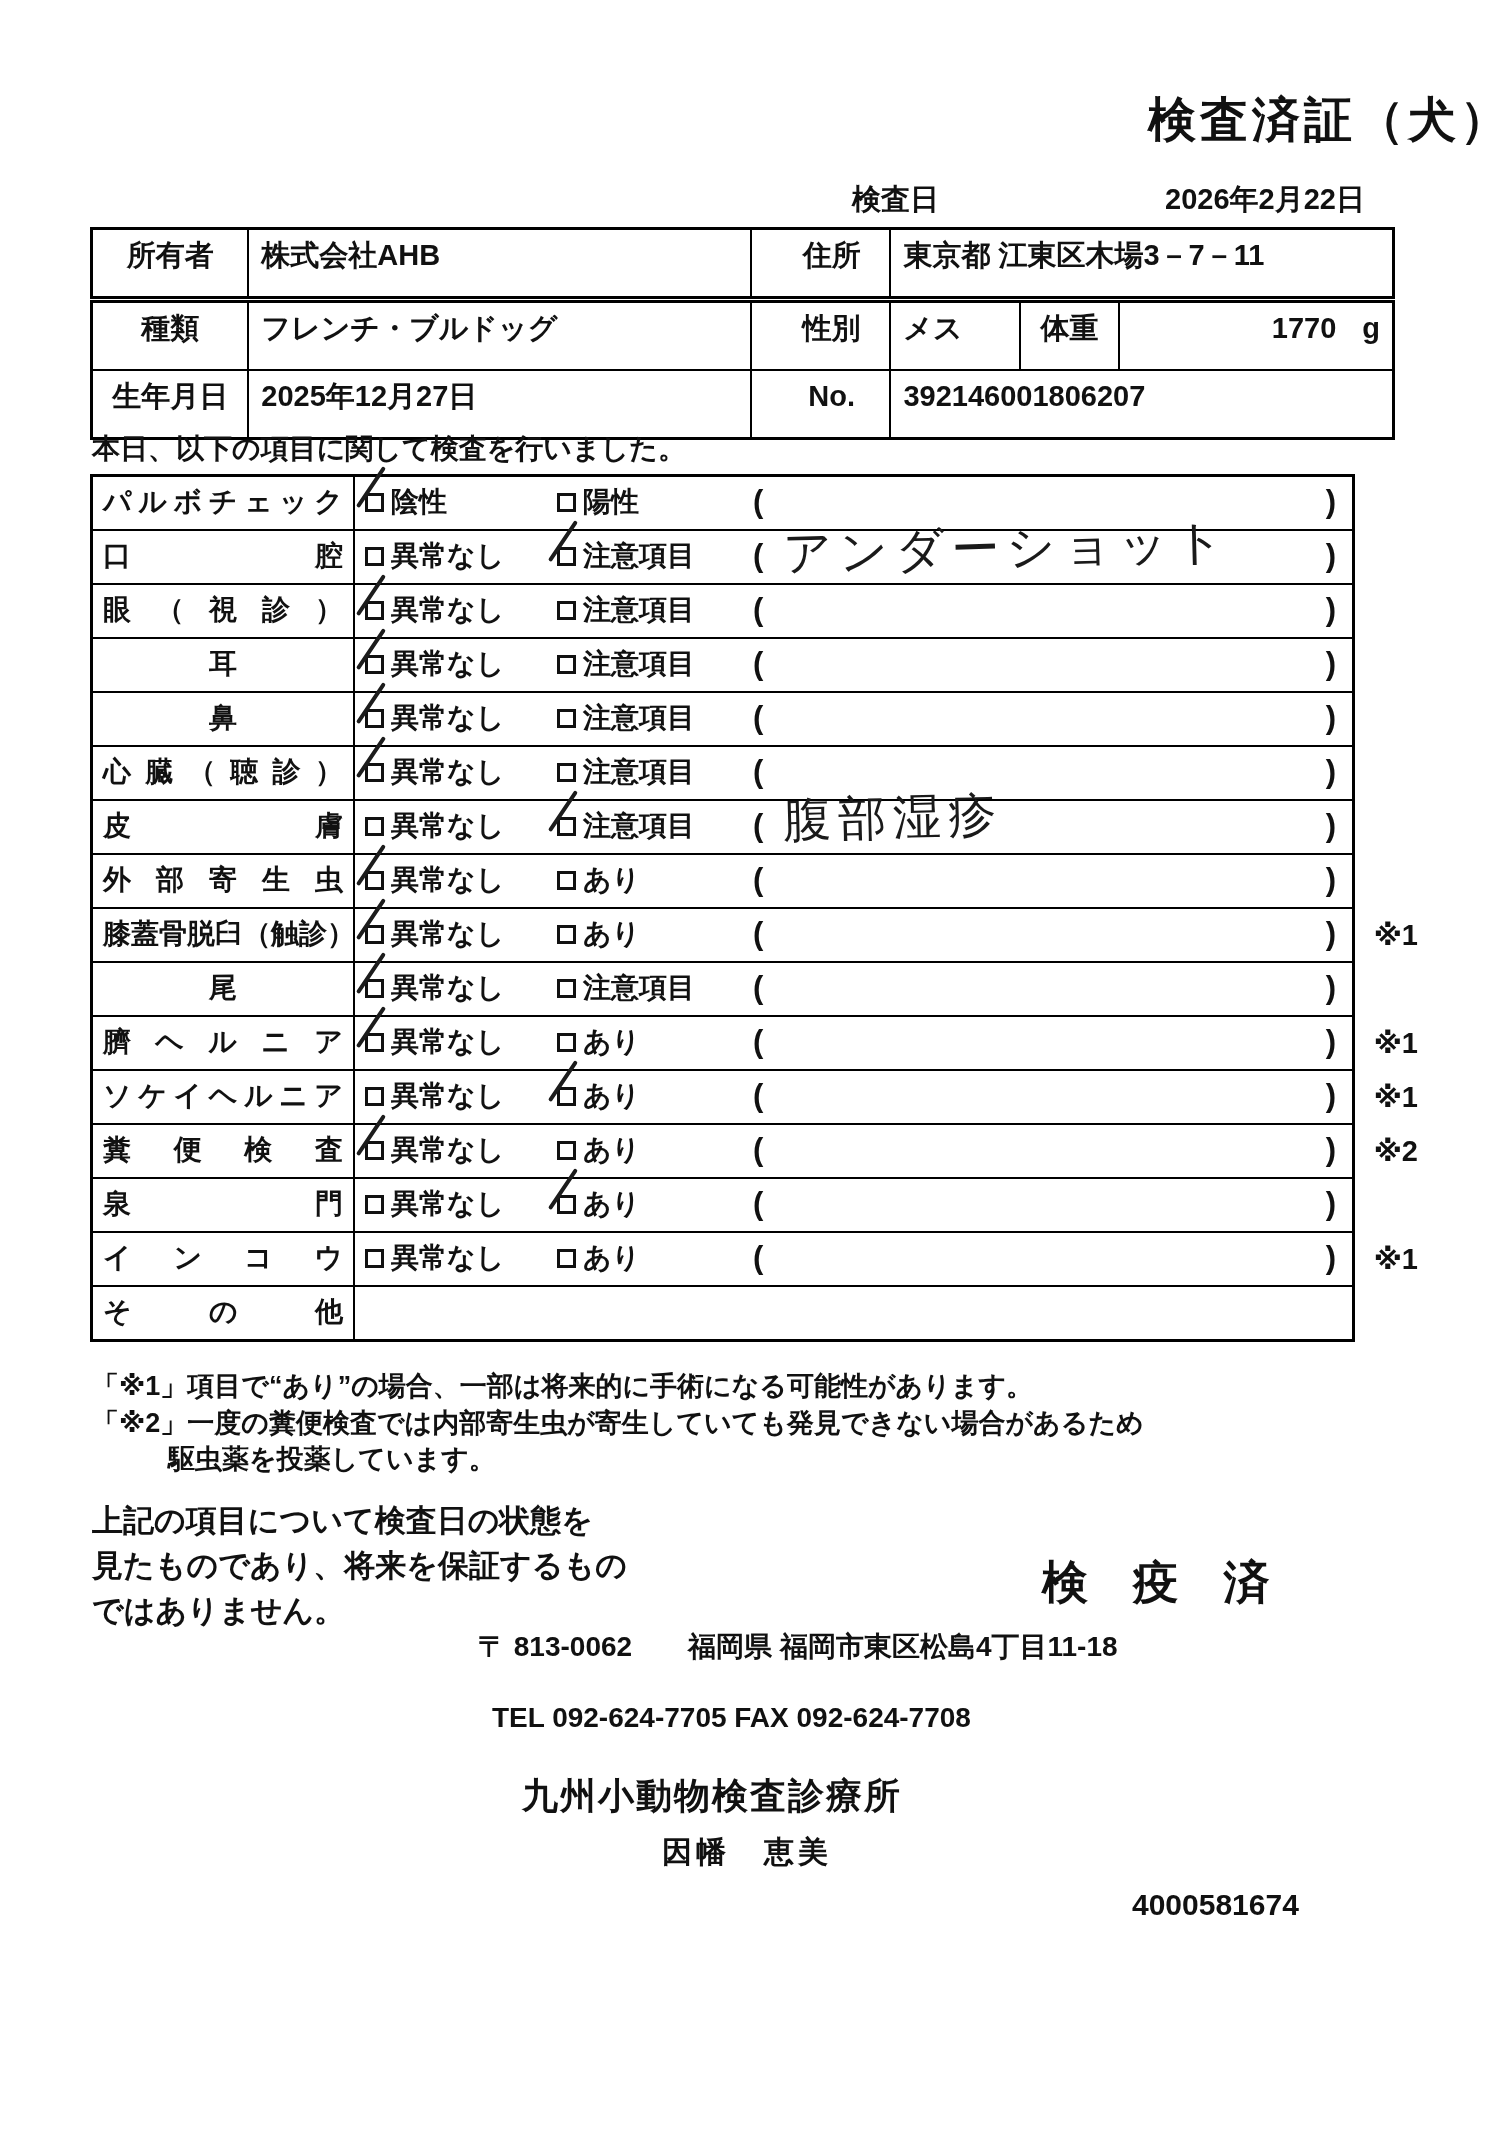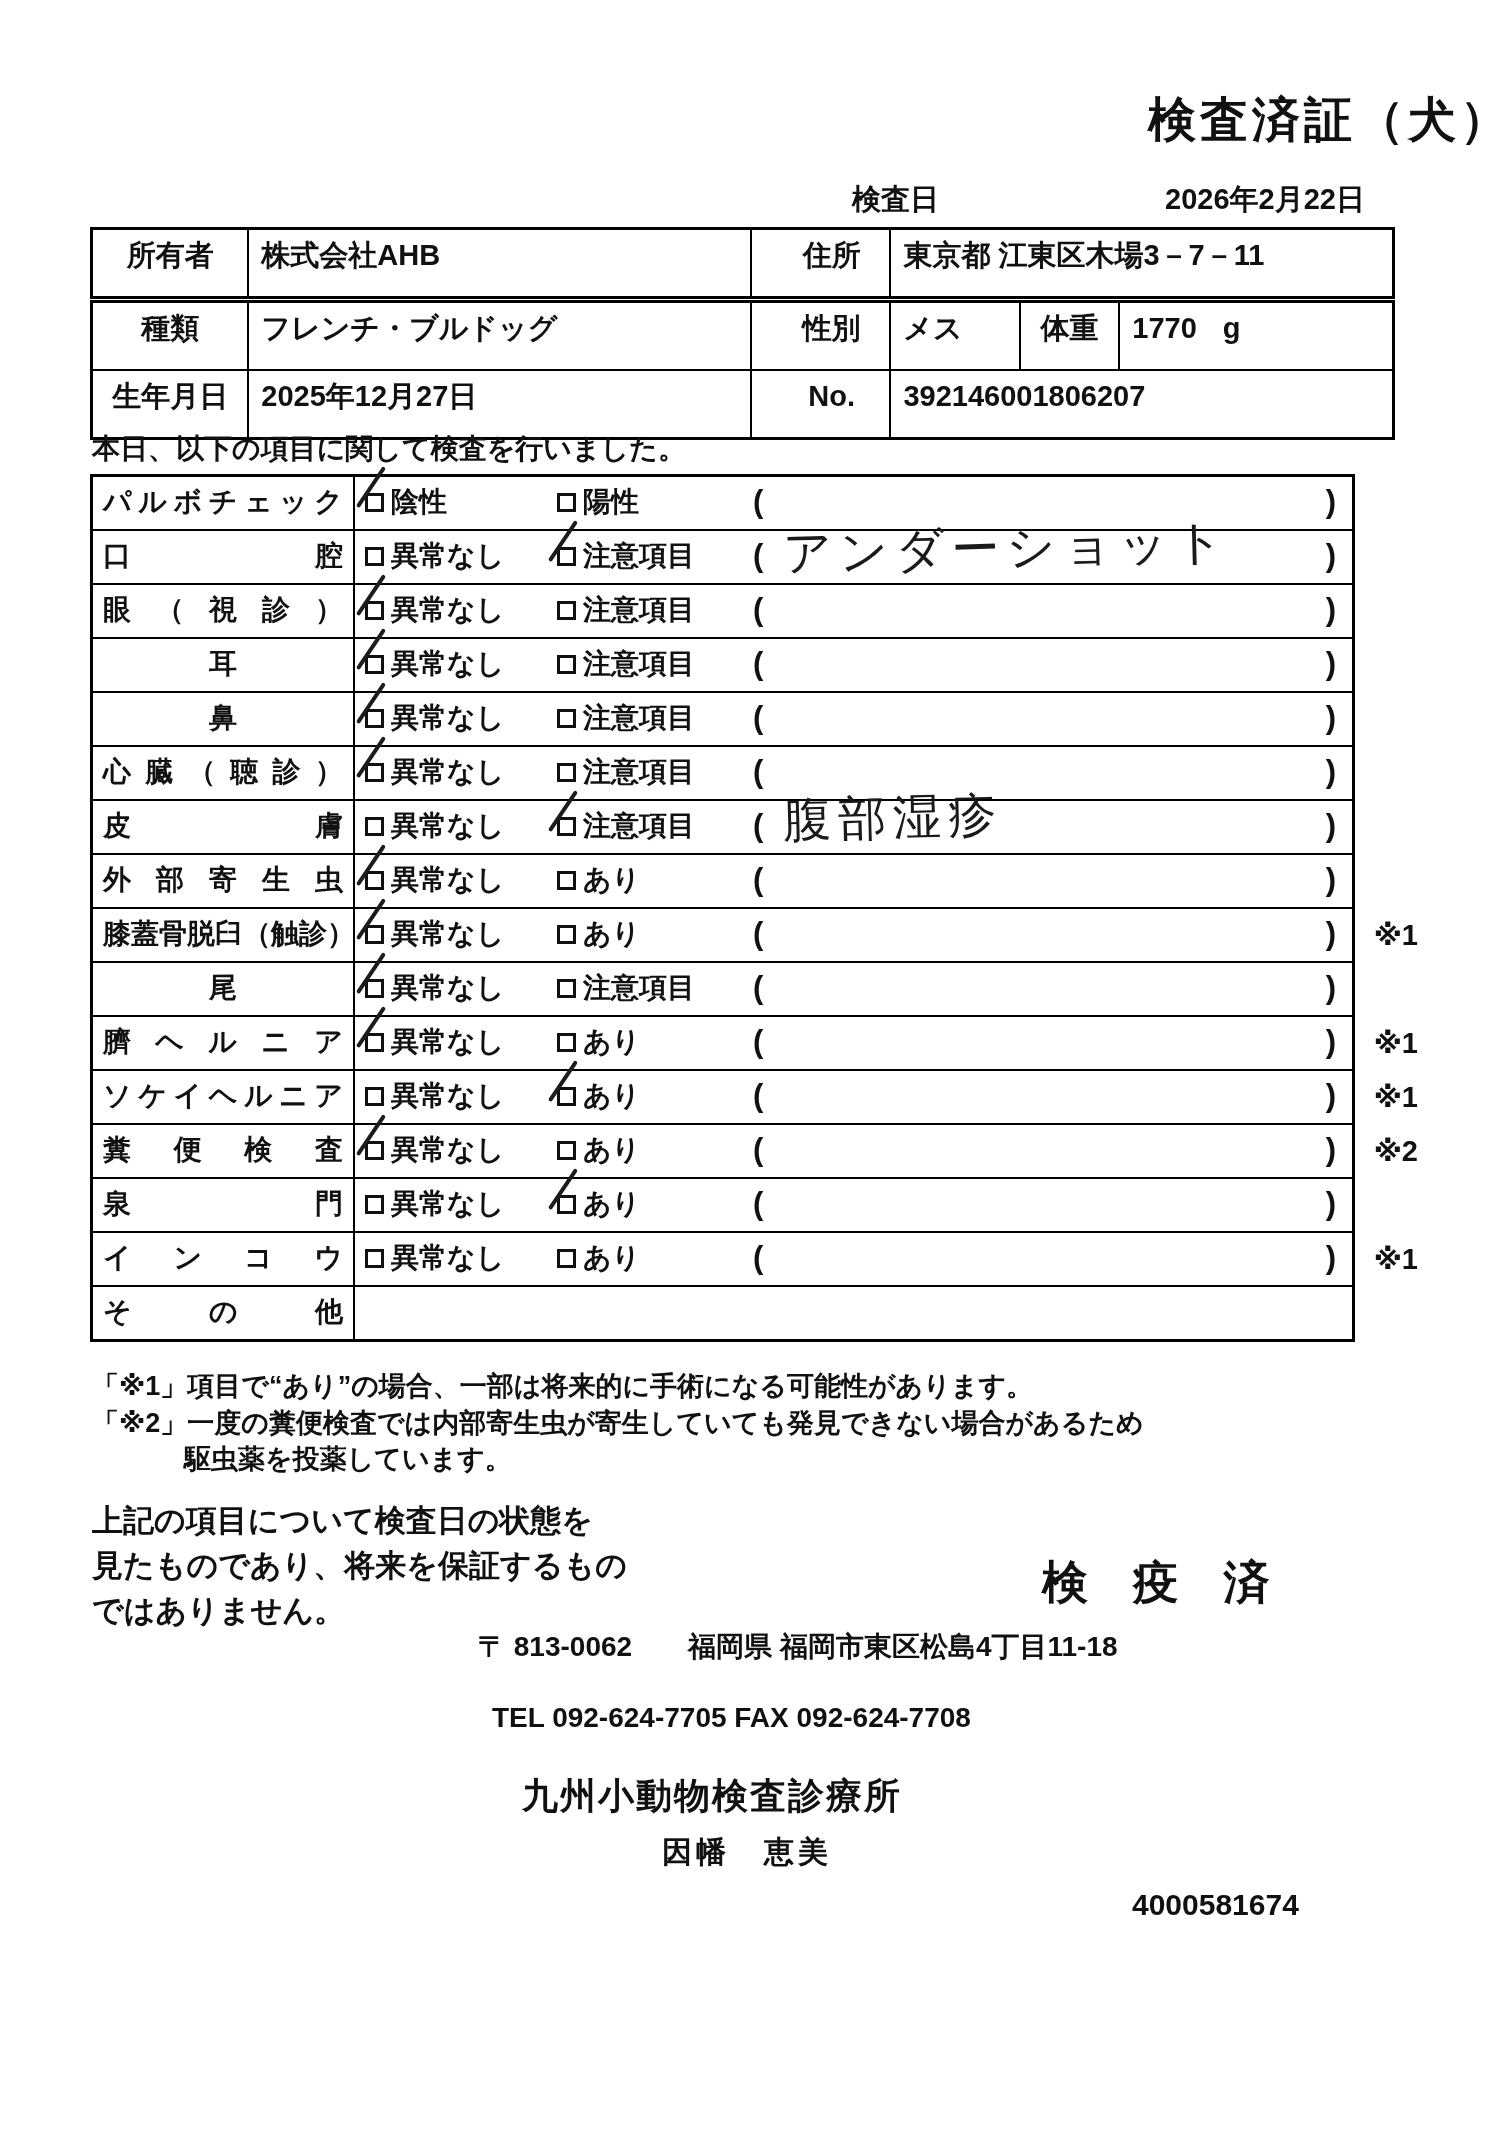--- a/index.html
+++ b/index.html
@@ -16,21 +16,21 @@
 
   
   .tbl { position:absolute; border:3px solid #000; box-sizing:border-box; background:#fff; }
   .trow { display:flex; }
   .trow + .trow { border-top:2.5px solid #000; }
   .cell { box-sizing:border-box; height:66px; line-height:51px; font-size:29px; font-weight:600;
           padding:0 12px; white-space:nowrap; overflow:visible; }
   .cell + .cell { border-left:2.5px solid #000; }
   .lab { text-align:center; padding:0 6px; }
   .w155{width:155px;} .w505{width:505px;} .w140{width:140px;padding-left:28px;} .w130{width:130px;} .w100{width:100px;} .w275{width:275px;}
-  .weight-val { text-align:left; }
+  .weight-val { text-align:right; }
   .weight-val .unit { display:inline-block; margin-left:26px; }
 
   .owner-tbl { top:227px; left:90px; width:1305px; }
   .pet-tbl   { top:300px; left:90px; width:1305px; }
 
   .intro { top:430px; left:92px; font-size:28px; font-weight:600; }
 
   
   .exam-tbl { position:absolute; top:474px; left:90px; width:1265px; border:3px solid #000; box-sizing:border-box; }
   .exam-row { display:flex; height:52px; position:relative; }
@@ -50,21 +50,21 @@
             background:#1c1c1c; transform:rotate(34deg); border-radius:2px; }
   .paren-open { position:absolute; left:398px; font-size:31px; }
   .paren-close { position:absolute; right:16px; font-size:31px; }
   .note { position:absolute; left:428px; top:-8px; font-size:48px; font-weight:500; color:#1a1a1a;
           letter-spacing:7px; transform:rotate(-1.5deg); }
   .ref-mark { position:absolute; right:-66px; top:0; line-height:52px; font-size:29px; font-weight:600; }
 
   .fn { font-size:27px; font-weight:600; }
   .fn1 { top:1368px; left:92px; }
   .fn2 { top:1405px; left:92px; }
-  .fn2b{ top:1441px; left:168px;margin-left:16px; }
+  .fn2b{ top:1441px; left:168px; }
 
   .disclaimer { top:1498px; left:92px; font-size:31px; font-weight:700; line-height:45px; white-space:pre-line; }
   .stamp { top:1552px; left:1042px; font-size:46px; font-weight:600; letter-spacing:16px; }
 
   .postal { top:1628px; left:478px; font-size:28px; font-weight:600; }
   .postal .addr { margin-left:56px; }
   .telfax { top:1702px; left:492px; font-size:28px; font-weight:600; }
   .clinic { top:1772px; left:522px; font-size:36px; font-weight:600; letter-spacing:2px; }
   .inspector { top:1832px; left:662px; font-size:30px; font-weight:600; letter-spacing:4px; }
   .serial { top:1888px; left:1132px; font-size:30px; font-weight:600; }

